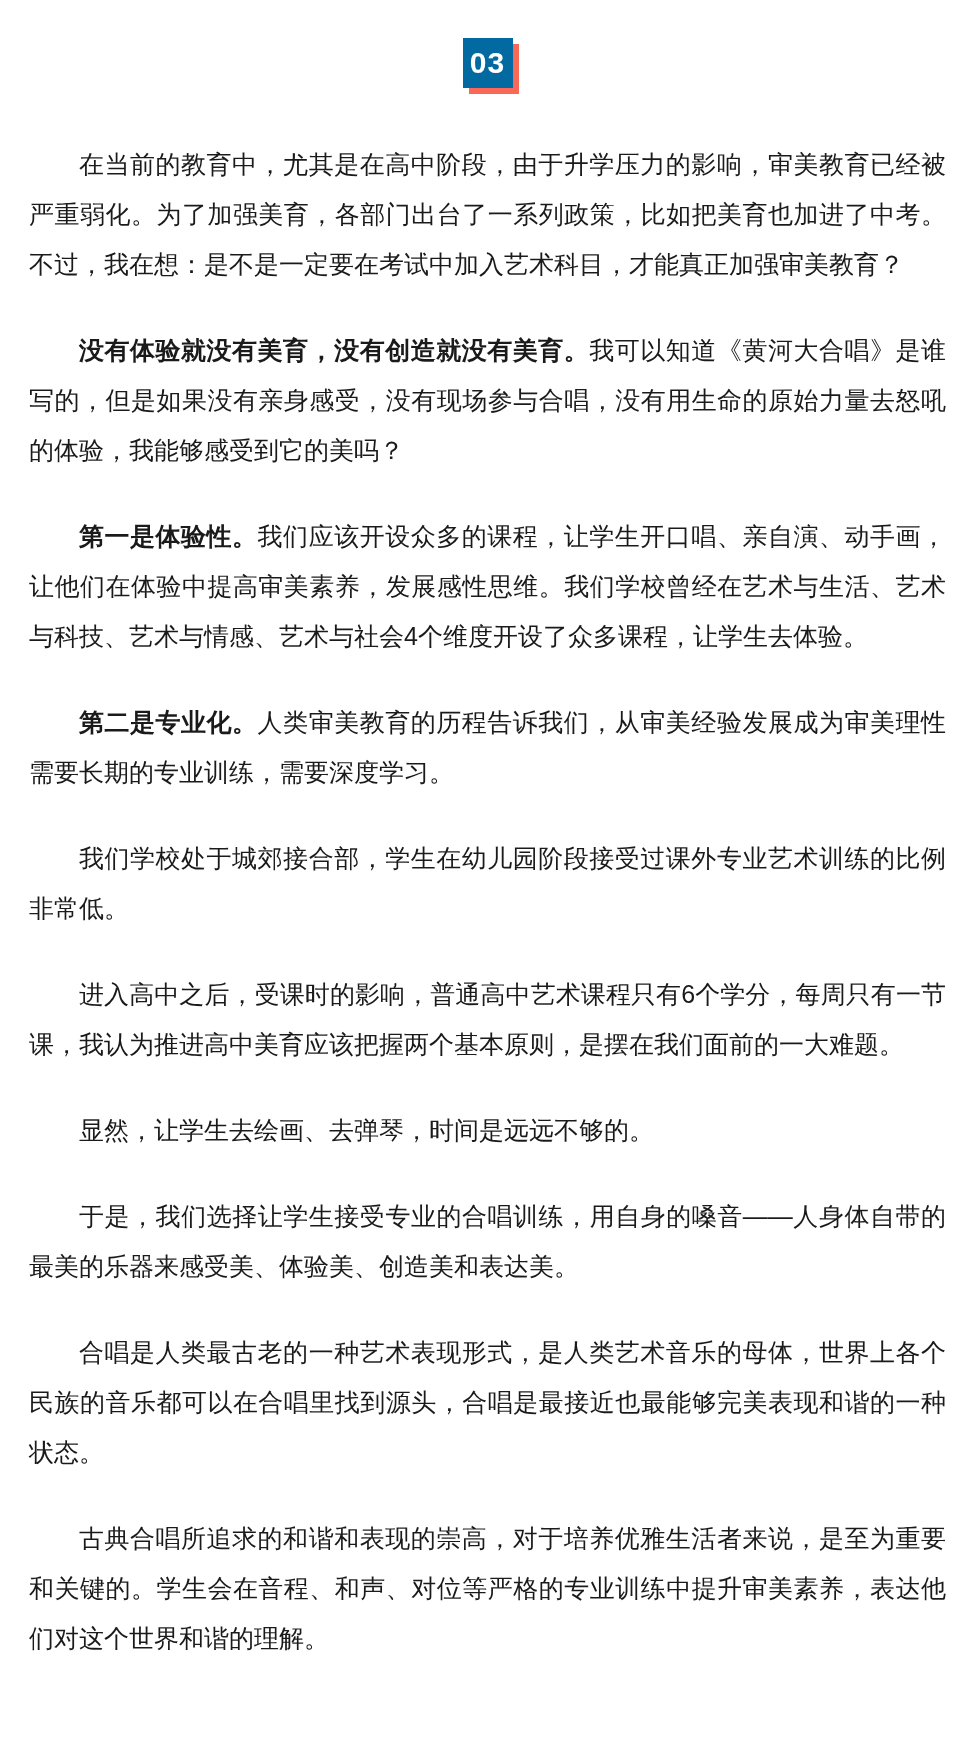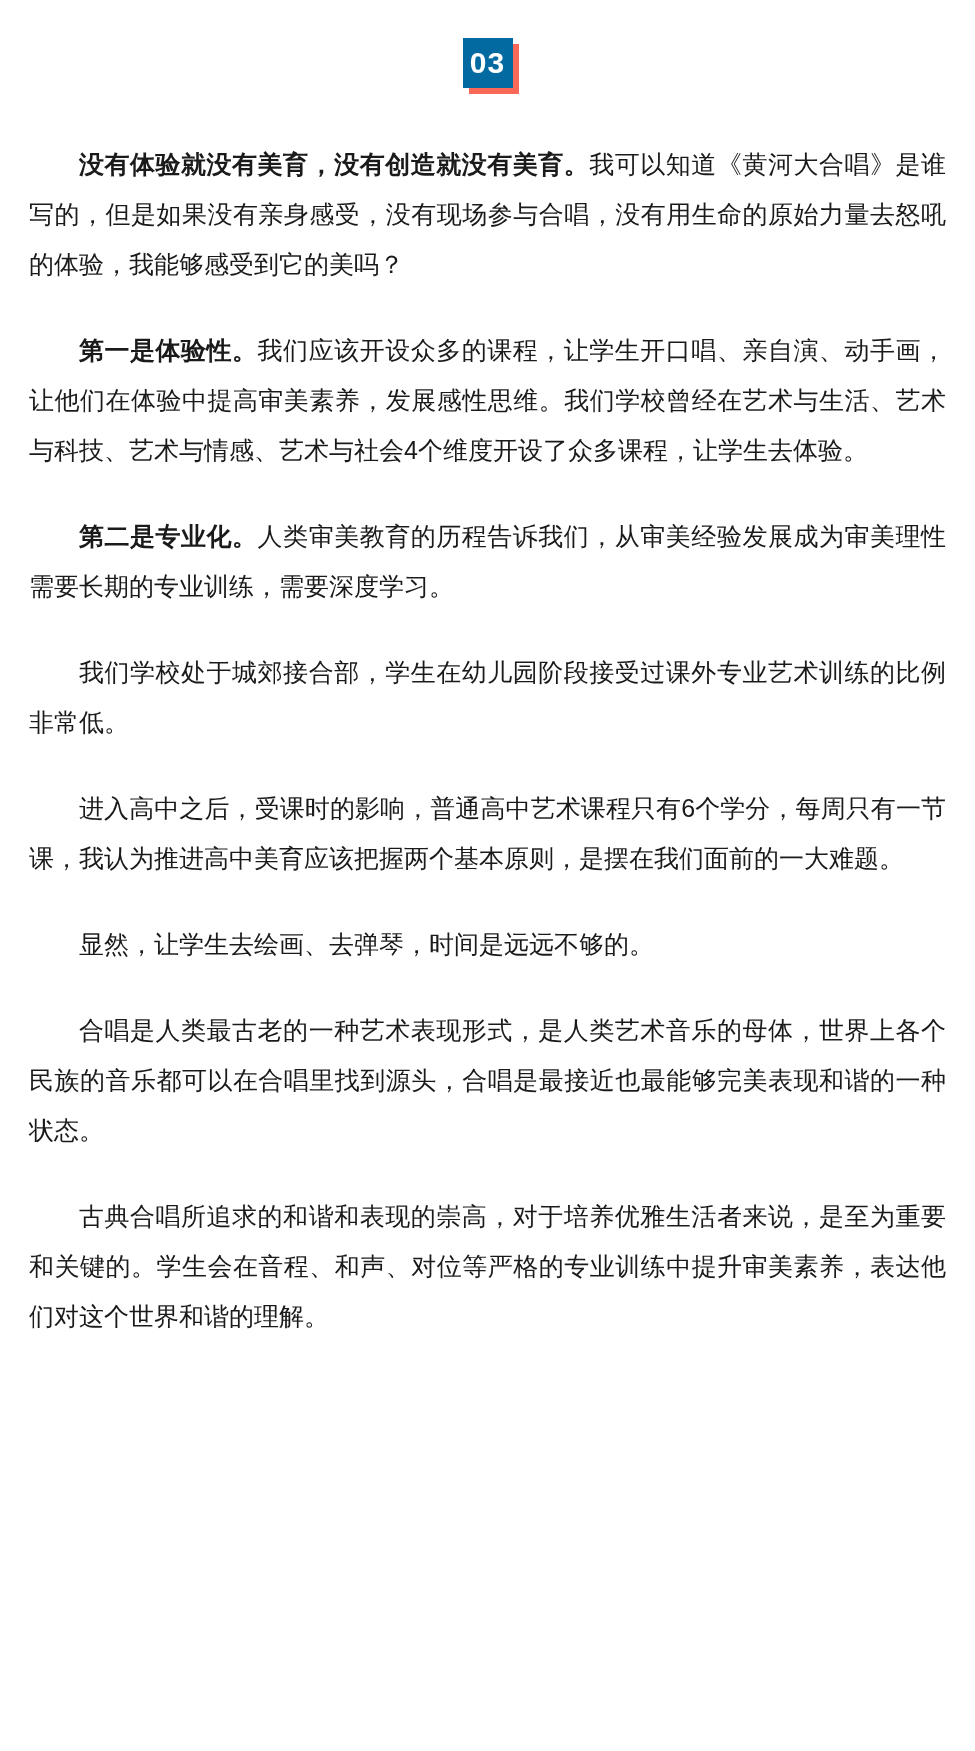--- a/index.html
+++ b/index.html
@@ -62,22 +62,24 @@
 </style>
 </head>
 <body>
 
 <div class="page">
   <div class="section-header">
     <div class="badge">03</div>
   </div>
 
   <div class="article">
+      <p class="para"><span>在当前的教育中，尤其是在高中阶段，由于升学压力的影响，审美教育已经被严重弱化。为了加强美育，各部门出台了一系列政策，比如把美育也加进了中考。不过，我在想：是不是一定要在考试中加入艺术科目，才能真正加强审美教育？</span></p>
       <p class="para"><strong>没有体验就没有美育，没有创造就没有美育。</strong><span>我可以知道《黄河大合唱》是谁写的，但是如果没有亲身感受，没有现场参与合唱，没有用生命的原始力量去怒吼的体验，我能够感受到它的美吗？</span></p>
       <p class="para"><strong>第一是体验性。</strong><span>我们应该开设众多的课程，让学生开口唱、亲自演、动手画，让他们在体验中提高审美素养，发展感性思维。我们学校曾经在艺术与生活、艺术与科技、艺术与情感、艺术与社会4个维度开设了众多课程，让学生去体验。</span></p>
       <p class="para"><strong>第二是专业化。</strong><span>人类审美教育的历程告诉我们，从审美经验发展成为审美理性需要长期的专业训练，需要深度学习。</span></p>
       <p class="para"><span>我们学校处于城郊接合部，学生在幼儿园阶段接受过课外专业艺术训练的比例非常低。</span></p>
       <p class="para"><span>进入高中之后，受课时的影响，普通高中艺术课程只有6个学分，每周只有一节课，我认为推进高中美育应该把握两个基本原则，是摆在我们面前的一大难题。</span></p>
       <p class="para"><span>显然，让学生去绘画、去弹琴，时间是远远不够的。</span></p>
+      <p class="para"><span>于是，我们选择让学生接受专业的合唱训练，用自身的嗓音——人身体自带的最美的乐器来感受美、体验美、创造美和表达美。</span></p>
       <p class="para"><span>合唱是人类最古老的一种艺术表现形式，是人类艺术音乐的母体，世界上各个民族的音乐都可以在合唱里找到源头，合唱是最接近也最能够完美表现和谐的一种状态。</span></p>
       <p class="para"><span>古典合唱所追求的和谐和表现的崇高，对于培养优雅生活者来说，是至为重要和关键的。学生会在音程、和声、对位等严格的专业训练中提升审美素养，表达他们对这个世界和谐的理解。</span></p>
     </div>
 </div>
 
 </body></html>

